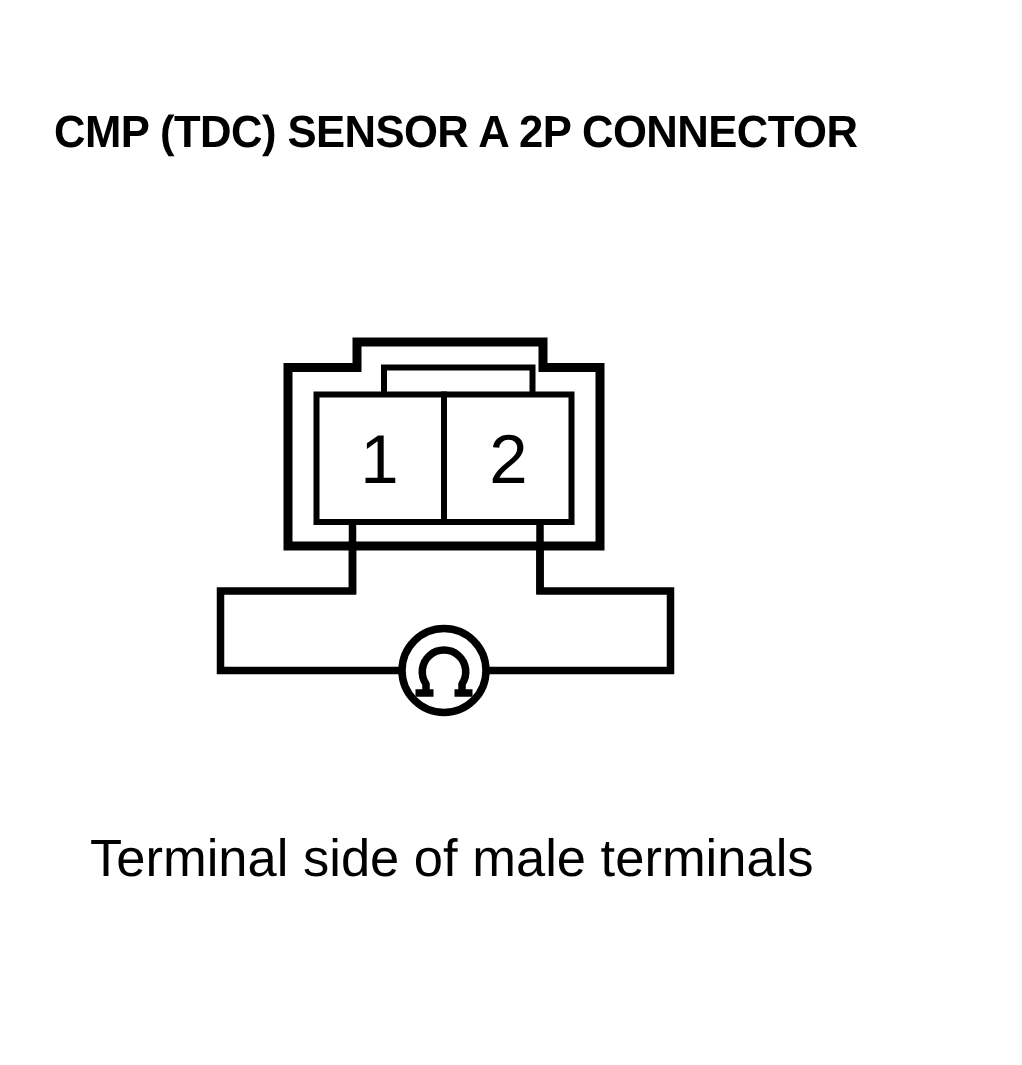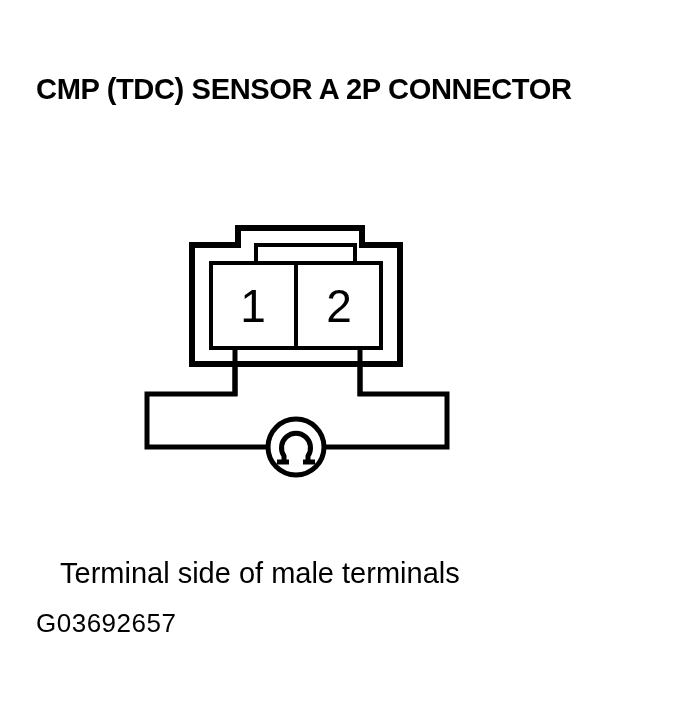--- a/index.html
+++ b/index.html
@@ -51,21 +51,21 @@
   }
   .figure svg {
     display: block;
   }
 
   
   .caption {
     position: absolute;
     left: 60px;
     top: 556px;
-    font-size: 29px;
+    font-size: 35px;
     font-weight: normal;
     line-height: 34px;
     white-space: nowrap;
     letter-spacing: 0px;
   }
   .refcode {
     position: absolute;
     left: 36px;
     top: 608px;
     font-size: 26px;
@@ -138,15 +138,14 @@
       <g stroke="#000000" stroke-width="5" stroke-linecap="butt">
         <line x1="235" y1="348" x2="235" y2="396"></line>
         <line x1="360" y1="348" x2="360" y2="396"></line>
       </g>
 
     </svg>
   </div>
 
   <div class="caption">Terminal side of male terminals</div>
 
-  <div class="refcode">G03692657</div>
 
 </div>
 
 </body></html>

